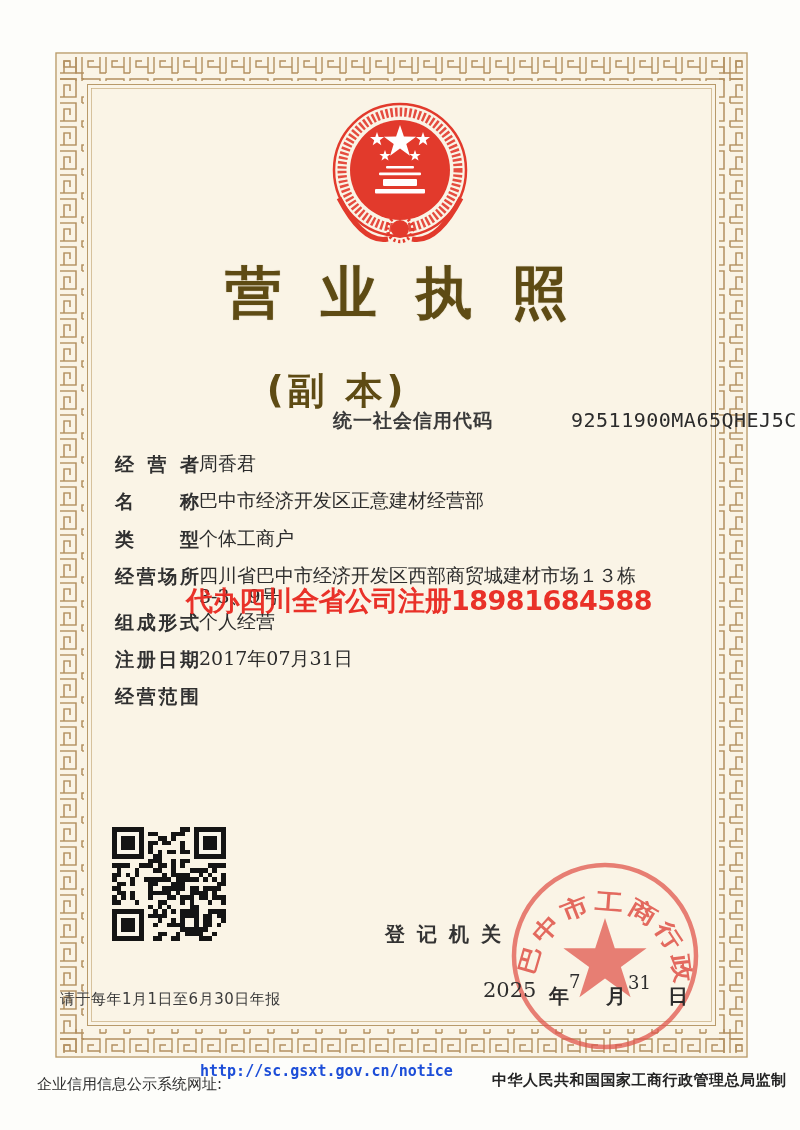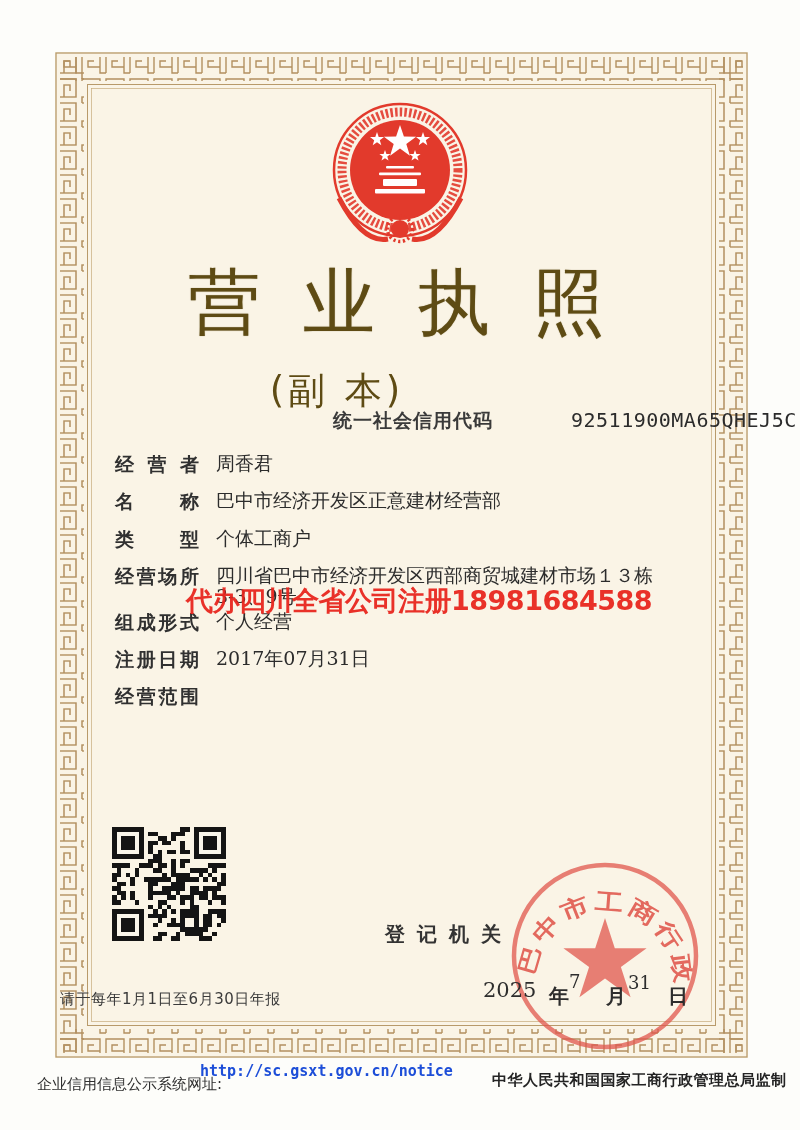--- a/index.html
+++ b/index.html
@@ -24,41 +24,41 @@
     background:var(--paper);
   }
   .frame svg{position:absolute;left:0;top:0;}
 
   
   .emblem{position:absolute;left:325px;top:98px;width:150px;height:160px;}
 
   
   .cert-title{
     position:absolute;left:55px;top:262px;width:693px;
-    text-align:center;font-size:72px;line-height:1.12;font-weight:400;
+    text-align:center;font-size:56px;line-height:1.12;font-weight:700;
     color:var(--title);letter-spacing:10px;white-space:pre;
     text-shadow:0 0 1px rgba(94,75,20,.6);
   }
   .cert-subtitle{
     position:absolute;left:55px;top:366px;width:564px;
-    text-align:center;font-size:37px;font-weight:400;color:var(--title);
+    text-align:center;font-size:37px;font-weight:700;color:var(--title);
     letter-spacing:4px;white-space:pre;
   }
   .code-row{position:absolute;left:333px;top:408px;display:flex;align-items:baseline;gap:47px;}
   .code-label{font-size:19px;font-weight:700;color:#3a3a3a;letter-spacing:1px;}
   .code-value{margin-left:31px;font-family:"DejaVu Sans Mono","Liberation Mono",monospace;font-size:20px;color:#2b2b2b;letter-spacing:.5px;}
 
   
   .row{position:absolute;left:115px;display:flex;align-items:flex-start;}
   .flabel{
     width:84px;flex:none;font-size:19px;font-weight:700;color:#303030;
     text-align:justify;text-align-last:justify;line-height:22px;
   }
   .fvalue{
-    margin-left:17px;font-family:"DejaVu Serif","Liberation Serif",serif;
+    font-family:"DejaVu Serif","Liberation Serif",serif;
     font-size:19px;color:#2c2c2c;line-height:21px;white-space:pre-line;max-width:500px;
   }
 
   
   .watermark{
     position:absolute;left:186px;top:583px;font-size:27px;font-weight:700;
     color:var(--watermark);letter-spacing:-.5px;white-space:nowrap;
     opacity:.94;
   }
 

